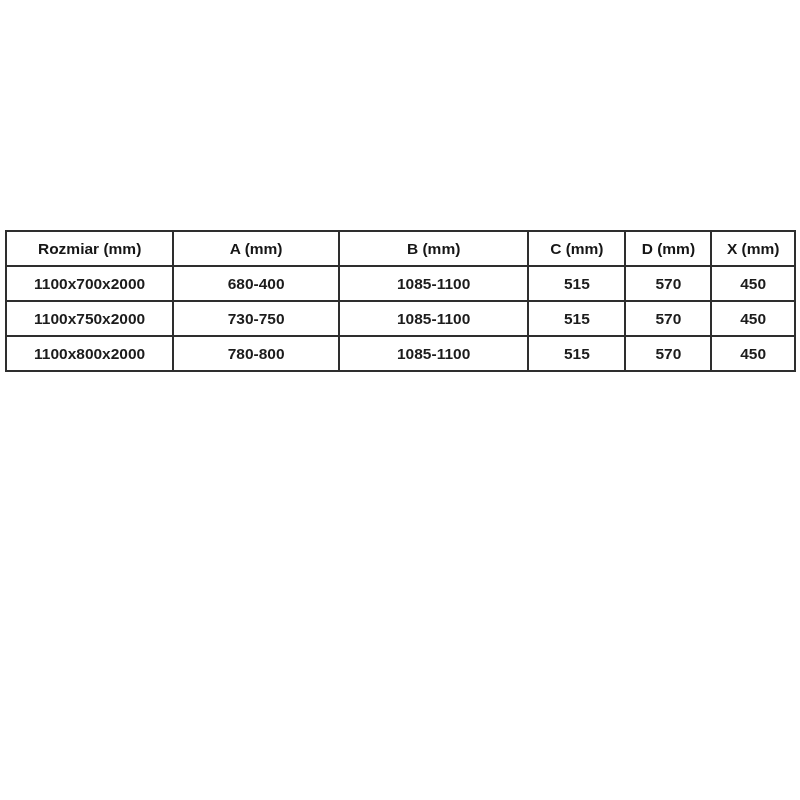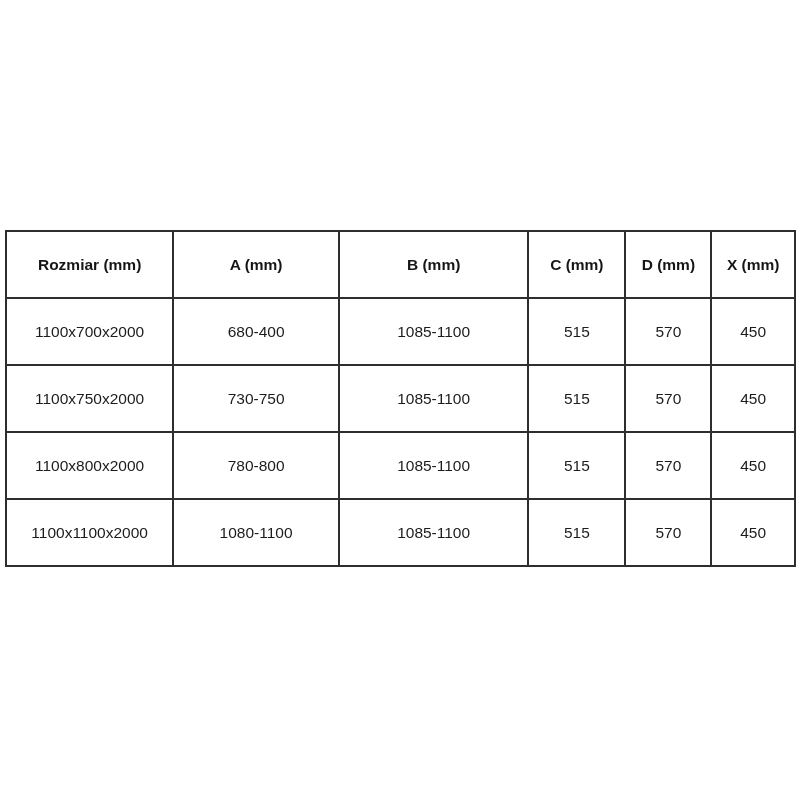--- a/index.html
+++ b/index.html
@@ -27,32 +27,32 @@
     table-layout: fixed;
     background: #ffffff;
     color: #1c1c1c;
   }
   table.spec-table th,
   table.spec-table td {
     border: 2px solid #2e2e2e;
     text-align: center;
     vertical-align: middle;
     height: 33px; 
-    padding: 16px 4px;
+    padding: 0 4px;
     font-size: 15.5px;
     line-height: 1;
     white-space: nowrap;
     overflow: hidden;
   }
   table.spec-table th {
     font-weight: bold;
     color: #161616;
   }
   table.spec-table td {
-    font-weight: normal;
+    font-weight: bold;
   }
   col.c-rozmiar { width: 21.2%; }
   col.c-a       { width: 21.0%; }
   col.c-b       { width: 24.0%; }
   col.c-c       { width: 12.3%; }
   col.c-d       { width: 10.9%; }
   col.c-x       { width: 10.6%; }
 </style>
 </head>
 <body>
@@ -95,23 +95,15 @@
         <td>450</td>
       </tr>
       <tr>
         <td>1100x800x2000</td>
         <td>780-800</td>
         <td>1085-1100</td>
         <td>515</td>
         <td>570</td>
         <td>450</td>
       </tr>
-      <tr>
-        <td>1100x1100x2000</td>
-        <td>1080-1100</td>
-        <td>1085-1100</td>
-        <td>515</td>
-        <td>570</td>
-        <td>450</td>
-      </tr>
     </tbody>
   </table>
 </div>
 
 </body></html>

